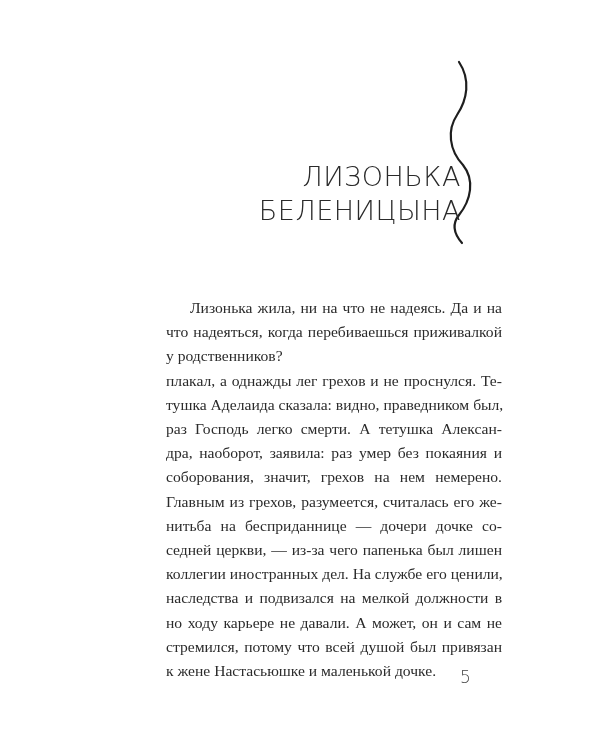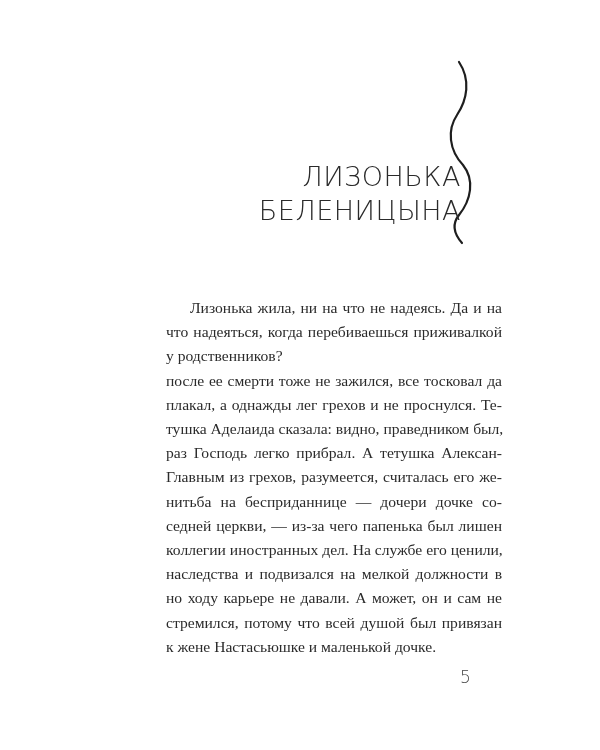--- a/index.html
+++ b/index.html
@@ -33,24 +33,25 @@
     <span class="line">БЕЛЕНИЦЫНА</span>
   </div>
 
   <div class="body-text">
     <div>
       <span class="l indent">Лизонька жила, ни на что не надеясь. Да и на</span>
       <span class="l">что надеяться, когда перебиваешься приживалкой</span>
       <span class="l last">у родственников?</span>
     </div>
     <div>
-      <span class="l">после ее смерти тоже не зажился, все тосковал да</span>
       <span class="l">плакал, а однажды лег грехов и не проснулся. Те-</span>
       <span class="l">тушка Аделаида сказала: видно, праведником был,</span>
-      <span class="l">раз Господь легко прибрал. А тетушка Алексан-</span>
+      <span class="l">раз Господь легко смерти. А тетушка Алексан-</span>
+      <span class="l">дра, наоборот, заявила: раз умер без покаяния и</span>
+      <span class="l">соборования, значит, грехов на нем немерено.</span>
       <span class="l">Главным из грехов, разумеется, считалась его же-</span>
       <span class="l">нитьба на бесприданнице — дочери дочке со-</span>
       <span class="l">седней церкви, — из-за чего папенька был лишен</span>
       <span class="l">коллегии иностранных дел. На службе его ценили,</span>
       <span class="l">наследства и подвизался на мелкой должности в</span>
       <span class="l">но ходу карьере не давали. А может, он и сам не</span>
       <span class="l">стремился, потому что всей душой был привязан</span>
       <span class="l last">к жене Настасьюшке и маленькой дочке.</span>
     </div>
   </div>

